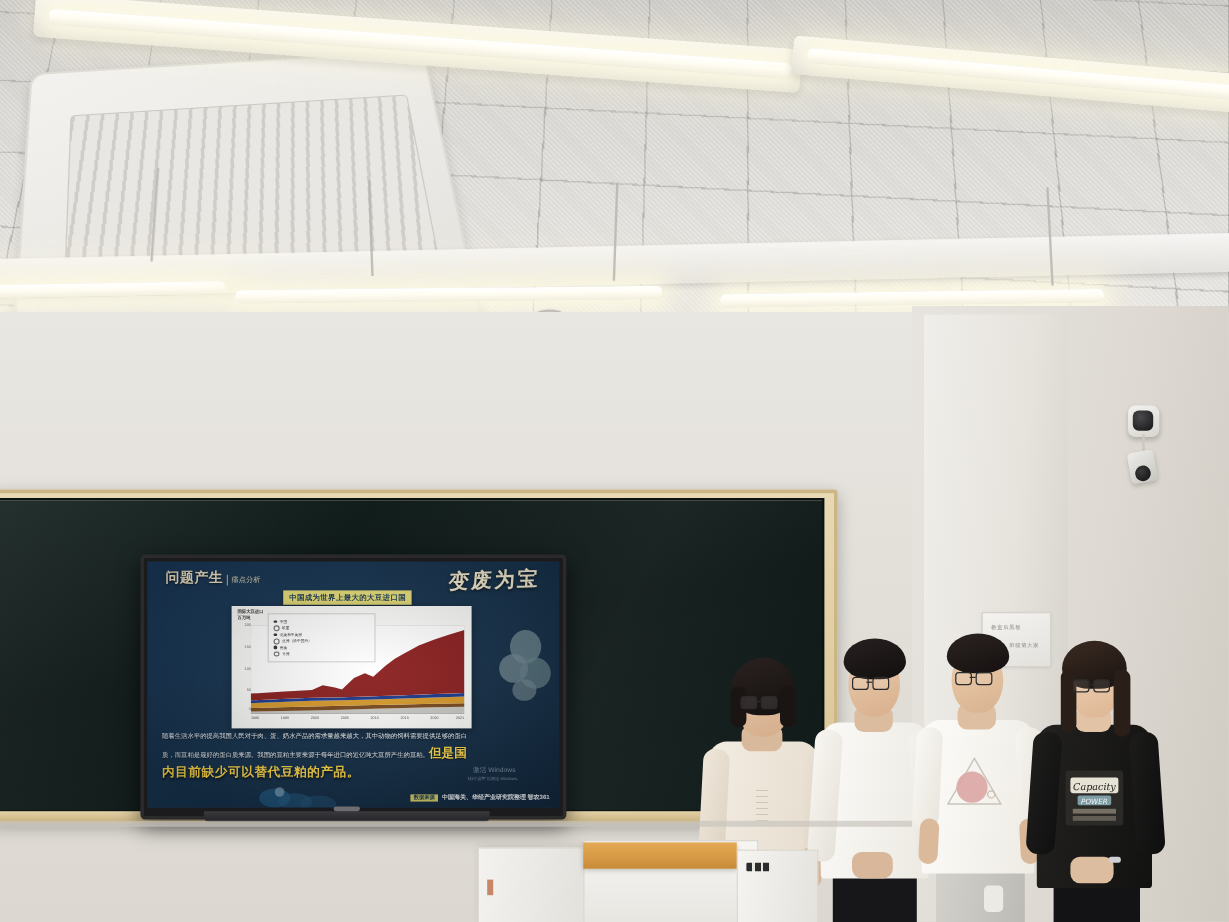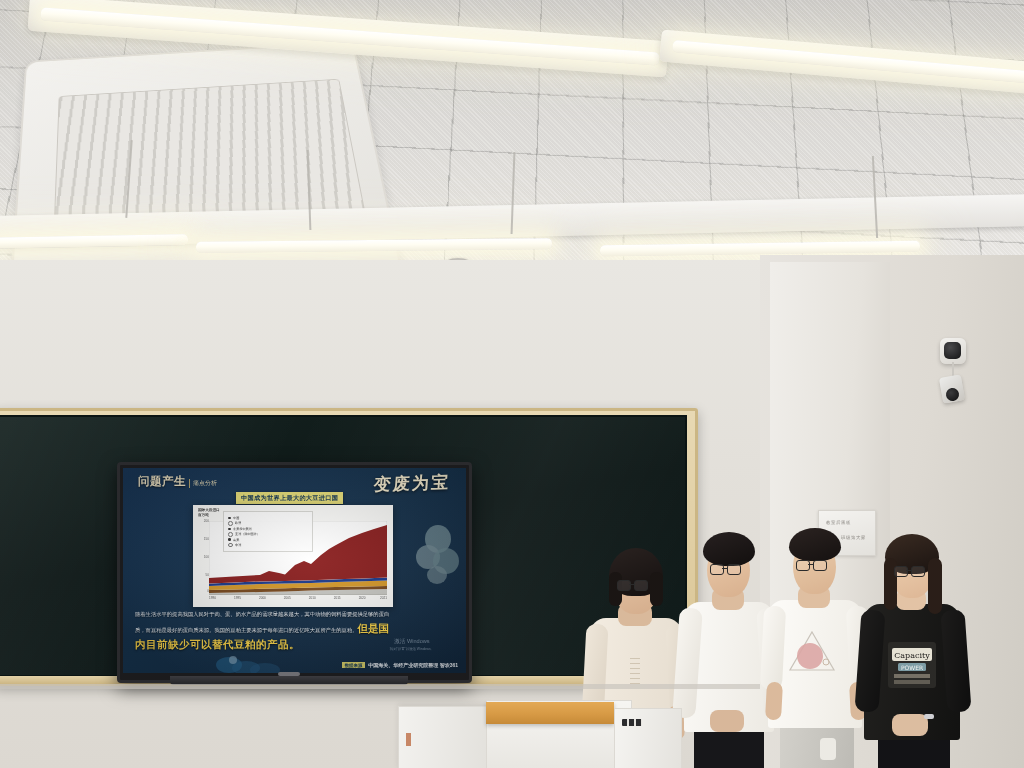--- a/index.html
+++ b/index.html
@@ -385,21 +385,21 @@
         <div class="gl-lens" style="left:17px;top:0;"></div>
       <div class="gl-bridge" style="left:12px;top:4px;"></div>
     </div>
     <svg class="shirt-print" style="left:24px;top:110px;width:52px;height:56px;" viewBox="0 0 52 56">
       <polygon points="26,6 48,44 4,44" fill="none" stroke="#c9c3ba" stroke-width="1.2"></polygon>
       <circle cx="24" cy="30" r="13" fill="#dba6a4" opacity=".9"></circle>
       <circle cx="40" cy="36" r="3" fill="none" stroke="#c9b9a8" stroke-width="1"></circle>
     </svg>
   </div>
 
-  <div class="person" style="left:858px;width:110px;height:250px;">
+  <div class="person" style="left:858px;width:110px;height:250px;font-style:italic;">
     <div class="legs" style="left:20px;top:212px;width:72px;height:56px;background:#131316;"></div>
     <div class="torso" style="left:6px;top:86px;width:96px;height:136px;background:linear-gradient(100deg,#22211f,#121211);"></div>
     <div class="arm" style="left:0px;top:92px;width:24px;height:102px;background:linear-gradient(100deg,#1f1e1d,#101010);transform:rotate(4deg);"></div>
     <div class="arm" style="left:86px;top:92px;width:24px;height:102px;background:linear-gradient(100deg,#1d1c1b,#0e0e0e);transform:rotate(-4deg);"></div>
     <div style="position:absolute;left:34px;top:196px;width:36px;height:22px;background:#dcbda0;border-radius:8px;"></div>
     <div style="position:absolute;left:66px;top:196px;width:10px;height:5px;background:#cfcfd3;border-radius:2px;"></div>
     <div style="position:absolute;left:38px;top:72px;width:30px;height:20px;background:#e3c3a5;border-radius:8px;"></div>
     <div class="head" style="left:33px;top:26px;width:42px;height:54px;background:linear-gradient(160deg,#f0d3b3,#ddb695);"></div>
     <div class="hair" style="left:27px;top:16px;width:54px;height:40px;background:linear-gradient(160deg,#3a2b22,#1a1310);"></div>
     <div style="position:absolute;left:26px;top:40px;width:13px;height:52px;background:#2a1e18;border-radius:7px;"></div>

